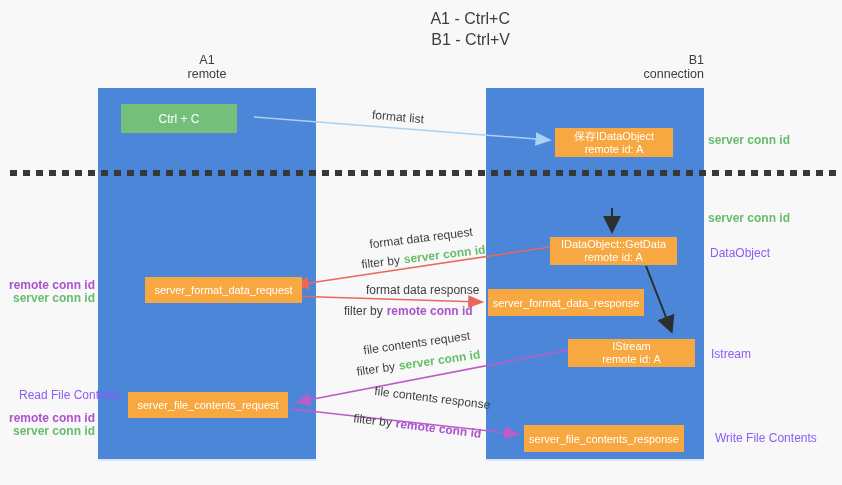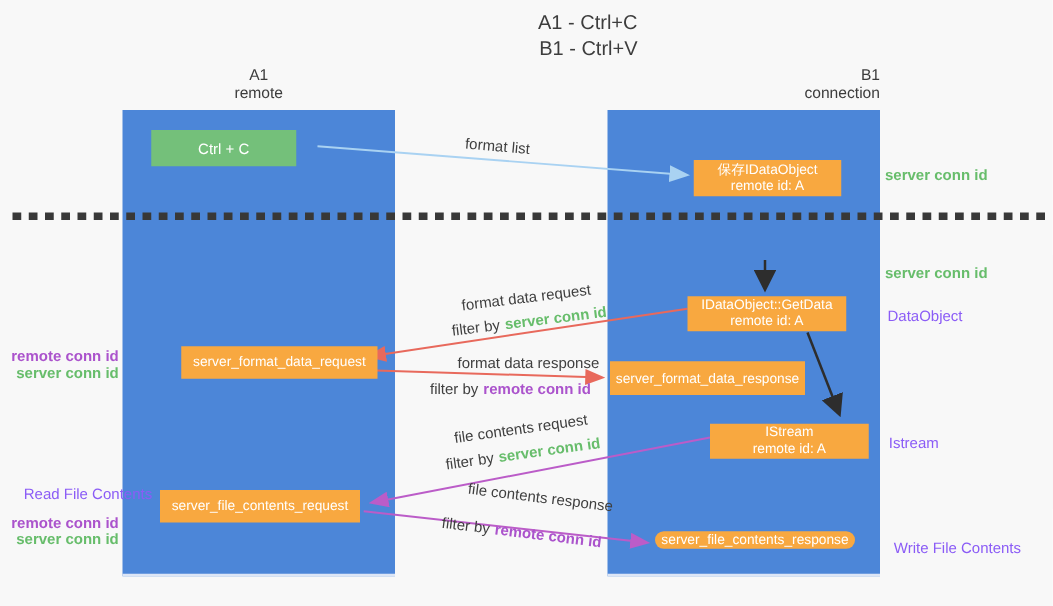--- a/index.html
+++ b/index.html
@@ -97,21 +97,21 @@
 
   <div class="box orange" style="left:488px;top:289px;width:156px;height:27px;">server_format_data_response</div>
 
   <div class="box orange two-line" style="left:568px;top:339px;width:127px;height:28px;">
     <div>IStream</div>
     <div>remote id: A</div>
   </div>
 
   <div class="box orange" style="left:128px;top:392px;width:160px;height:26px;">server_file_contents_request</div>
 
-  <div class="box orange" style="left:524px;top:425px;width:160px;height:14px;border-radius:10px;">server_file_contents_response</div>
+  <div class="box orange" style="left:524px;top:425px;width:160px;height:27px;">server_file_contents_response</div>
 
   <div class="mid-label" style="left:372px;top:110px;transform:rotate(5deg);">format list</div>
 
   <div class="mid-label" style="left:369px;top:231px;transform:rotate(-7deg);">format data request</div>
   <div class="mid-label" style="left:361px;top:250px;transform:rotate(-7deg);">
     <span class="sp">filter by</span><span class="lbl-green">server conn id</span>
   </div>
 
   <div class="mid-label" style="left:366px;top:283px;">format data response</div>
   <div class="mid-label" style="left:344px;top:304px;">

